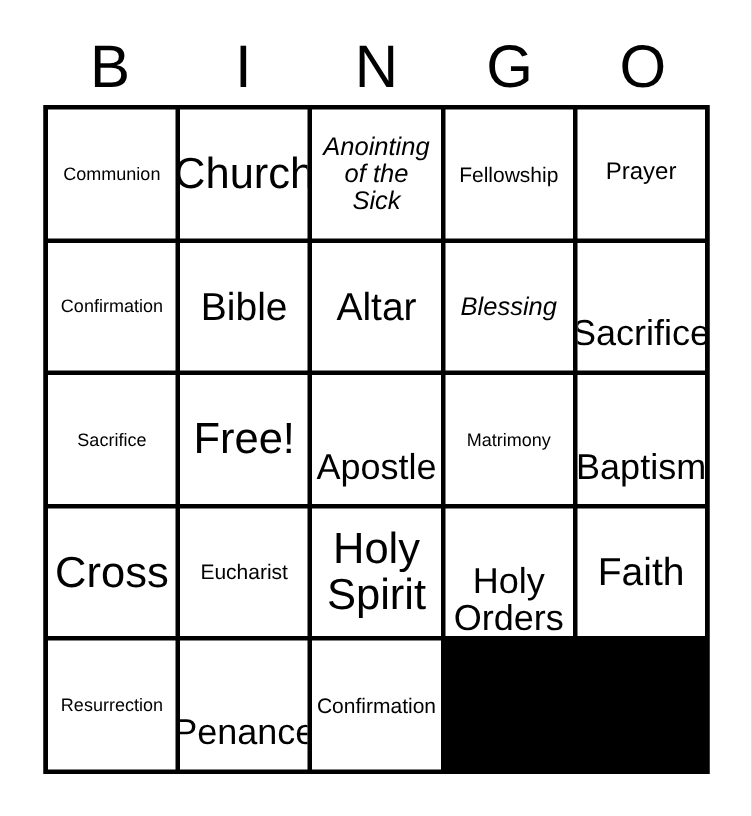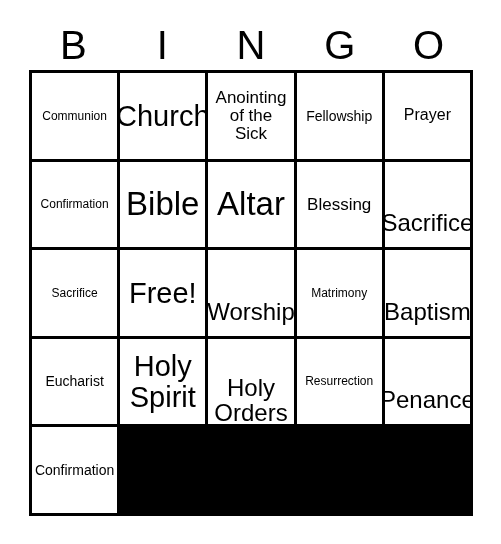--- a/index.html
+++ b/index.html
@@ -68,25 +68,25 @@
   }
   .cell-text {
     display: block;
     line-height: 1.04;
     white-space: pre-line;
     color: #000000;
   }
   
   .sz-xs  { font-size: 12px; }
   .sz-s   { font-size: 14px; }
-  .sz-m   { font-size: 17px; }
+  .sz-m   { font-size: 17px; font-style: italic; }
   .sz-l   { font-size: 24px; margin-top: 38px; }
   .sz-xl  { font-size: 16px; }
   .sz-xxl { font-size: 29px; }
-  .sz-3xl { font-size: 33px; }
+  .sz-3xl { font-size: 26px; }
 </style>
 </head>
 <body>
 
 <div id="bingo-card">
 
   <div id="header-row">
     <div class="header-letter">B</div>
     <div class="header-letter">I</div>
     <div class="header-letter">N</div>
@@ -130,40 +130,46 @@
     <div class="cell">
         <span class="cell-text sz-l">Sacrifice</span>
       </div>
     <div class="cell">
         <span class="cell-text sz-xs">Sacrifice</span>
       </div>
     <div class="cell">
         <span class="cell-text sz-xxl">Free!</span>
       </div>
     <div class="cell">
-        <span class="cell-text sz-l">Worship</span>
+        <span class="cell-text sz-l">Apostle</span>
       </div>
 
     <div class="cell">
         <span class="cell-text sz-xs">Matrimony</span>
       </div>
     <div class="cell">
         <span class="cell-text sz-l">Baptism</span>
+      </div>
+    <div class="cell">
+        <span class="cell-text sz-xxl">Cross</span>
       </div>
     <div class="cell">
         <span class="cell-text sz-s">Eucharist</span>
       </div>
     <div class="cell">
         <span class="cell-text sz-xxl">Holy
 Spirit</span>
       </div>
 
     <div class="cell">
         <span class="cell-text sz-l">Holy
 Orders</span>
+      </div>
+    <div class="cell">
+        <span class="cell-text sz-3xl">Faith</span>
       </div>
     <div class="cell">
         <span class="cell-text sz-xs">Resurrection</span>
       </div>
     <div class="cell">
         <span class="cell-text sz-l">Penance</span>
       </div>
     <div class="cell">
         <span class="cell-text sz-s">Confirmation</span>
       </div>

